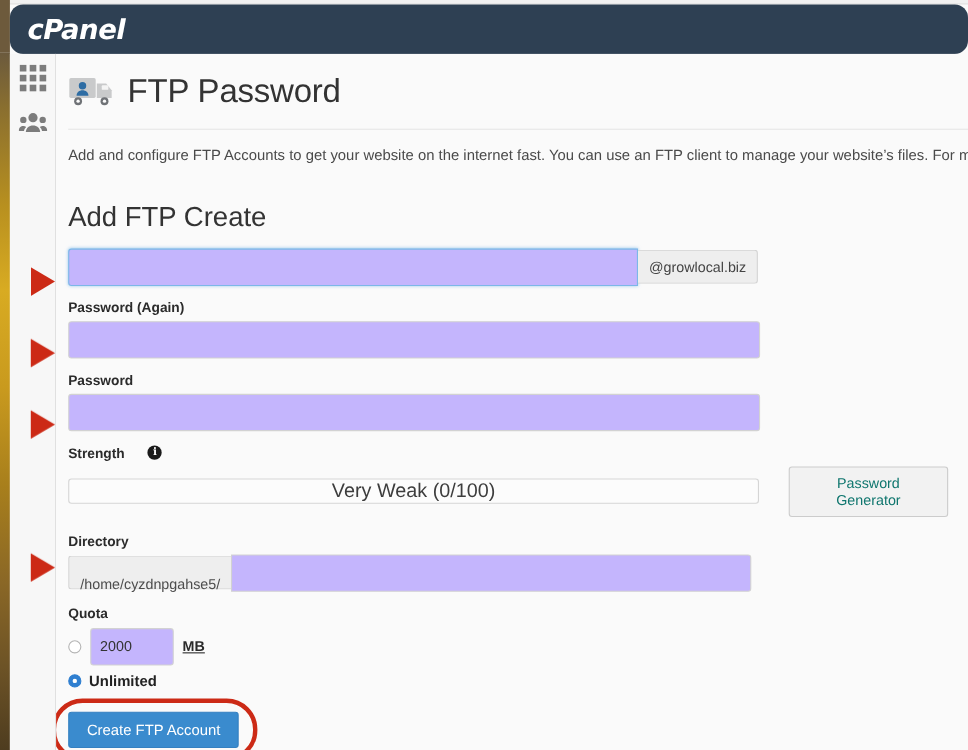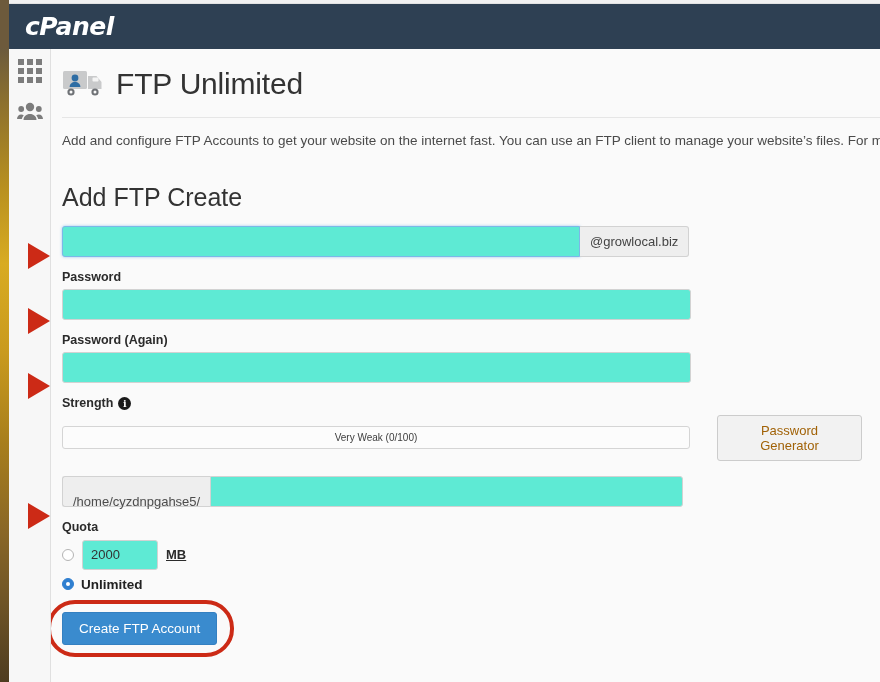--- a/index.html
+++ b/index.html
@@ -42,20 +42,21 @@
   }
 
   
   .header {
     position: absolute;
     left: 9px; top: 4px;
     width: 871px; height: 45px;
     background: #2e4053;
     display: flex;
     align-items: center;
+    border-radius: 12px;
   }
   .logo {
     margin-left: 16px;
     color: #ffffff;
     font-size: 25px;
     font-style: italic;
     font-weight: bold;
     letter-spacing: -0.5px;
     font-family: "DejaVu Sans", sans-serif;
     user-select: none;
@@ -137,24 +138,24 @@
     color: #2b2b2b;
     margin-bottom: 5px;
     display: block;
   }
   .field-block { margin-bottom: 13px; }
 
   .txt {
     height: 31px;
     border: 1px solid #d2d2d2;
     border-radius: 3px;
-    background: #5eead4;
+    background: #c4b5fd;
     font-size: 13px;
     color: #333;
-    padding: 0 8px;
+    padding: 16px 8px;
     font-family: "Liberation Sans", sans-serif;
     outline: none;
   }
 
   
   .input-group { display: flex; align-items: center; }
   .input-group .txt { border-radius: 3px 0 0 3px; }
   .login-input {
     width: 518px;
     border: 1px solid #7cb7e8 !important;
@@ -169,51 +170,51 @@
     border-left: none;
     border-radius: 0 3px 3px 0;
     font-size: 13px;
     color: #444;
     white-space: nowrap;
   }
 
   .pw-input { width: 629px; }
 
   .strength-label-row {
-    display: flex; align-items: flex-end; gap: 5px;
+    display: flex; align-items: flex-start; gap: 21px;
     margin-bottom: 5px;
   }
   .info-icon {
     width: 13px; height: 13px;
     border-radius: 50%;
     background: #1a1a1a;
     color: #ffffff;
     font-size: 9.5px;
     font-weight: bold;
     line-height: 13px;
     text-align: center;
     font-family: "DejaVu Serif", serif;
   }
   .strength-row { display: flex; align-items: center; gap: 27px; }
   .strength-bar {
     width: 629px; height: 23px;
     border: 1px solid #d5d5d5;
     border-radius: 3px;
     background: #fcfcfc;
     display: flex; align-items: center; justify-content: center;
-    font-size: 10px;
+    font-size: 18px;
     color: #3d3d3d;
   }
   .gen-btn {
     padding: 7px 12px;
     border: 1px solid #cccccc;
     border-radius: 3px;
     background: #f2f2f2;
     font-size: 13px;
-    color: #a16207;
+    color: #0f766e;
     cursor: pointer;
     font-family: "Liberation Sans", sans-serif;
   }
 
   
   .dir-prefix {
     height: 31px;
     line-height: 30px;
     padding: 10px 10px;
     background: #eeeeee;
@@ -353,62 +354,63 @@
         <rect x="1" y="2" width="24" height="18" rx="1.5" fill="#c9cacb"></rect>
         <circle cx="13" cy="9" r="3.4" fill="#2e6da4"></circle>
         <path d="M7.6 18c0-3 2.4-5 5.4-5s5.4 2 5.4 5z" fill="#2e6da4"></path>
         <path d="M26 7h8.5l5 6v7H26z" fill="#c9cacb"></path>
         <rect x="30.5" y="8.6" width="6" height="4" rx="0.8" fill="#f4f4f4"></rect>
         <circle cx="9" cy="23" r="3.6" fill="#6f7276"></circle>
         <circle cx="9" cy="23" r="1.5" fill="#fafafa"></circle>
         <circle cx="33" cy="23" r="3.6" fill="#6f7276"></circle>
         <circle cx="33" cy="23" r="1.5" fill="#fafafa"></circle>
       </svg>
-      <div class="page-title">FTP Unlimited</div>
+      <div class="page-title">FTP Password</div>
     </div>
 
     <div class="title-divider"></div>
 
     <div class="page-desc">Add and configure FTP Accounts to get your website on the internet fast. You can use an FTP client to manage your website’s files. For more</div>
 
     <div class="section-title">Add FTP Create</div>
 
     <div class="form">
 
       <div class="field-block">
         <div class="input-group">
           <input class="txt login-input" type="text" autofocus="" placeholder="" style="">
           <span class="addon">@growlocal.biz</span>
         </div>
       </div>
 
       <div class="field-block">
+        <label class="field-label">Password (Again)</label>
+        <input class="txt pw-input" type="password" placeholder="" style="">
+      </div>
+
+      <div class="field-block">
         <label class="field-label">Password</label>
-        <input class="txt pw-input" type="password" placeholder="" style="">
-      </div>
-
-      <div class="field-block">
-        <label class="field-label">Password (Again)</label>
         <input class="txt pw-input" type="password" placeholder="" style="">
       </div>
 
       <div class="field-block">
         <div class="strength-label-row">
           <span class="field-label" style="margin-bottom:0">Strength</span>
           <span class="info-icon">i</span>
         </div>
         <div class="strength-row">
           <div class="strength-bar">
             <span>Very Weak (0/100)</span>
           </div>
           <button class="gen-btn">Password Generator</button>
         </div>
       </div>
 
       <div class="field-block" style="margin-top:15px">
+        <label class="field-label">Directory</label>
         <div class="input-group">
           <span class="dir-prefix">/home/cyzdnpgahse5/</span>
           <input class="txt dir-input" type="text" placeholder="" style="">
         </div>
       </div>
 
       <div class="quota-block">
         <label class="field-label">Quota</label>
         <div class="quota-row">
           <span class="radio"></span>

